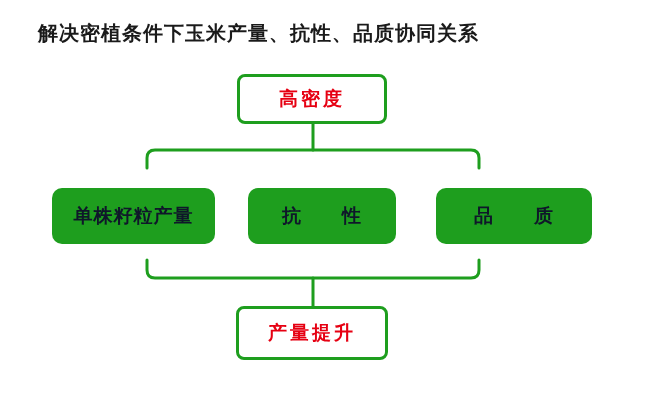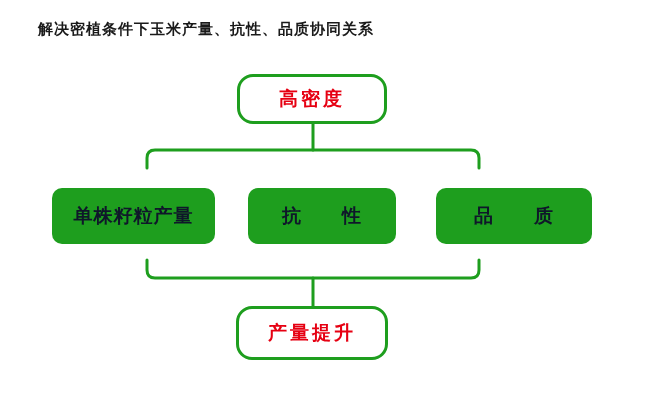--- a/index.html
+++ b/index.html
@@ -18,21 +18,21 @@
     width:650px;
     height:408px;
     background:#ffffff;
     overflow:hidden;
     box-shadow:0 1px 3px rgba(0,0,0,.15);
   }
   .title{
     position:absolute;
     left:38px;
     top:20px;
-    font-size:15px;
+    font-size:20px;
     font-weight:bold;
     color:var(--title);
     letter-spacing:1px;
     white-space:nowrap;
     text-align:center;
   }
   .connector-svg{
     position:absolute;
     left:0;top:0;
     width:650px;height:408px;
@@ -48,21 +48,21 @@
     position:absolute;
     display:flex;
     align-items:center;
     justify-content:center;
     font-weight:bold;
     white-space:pre;
   }
   .node.outline{
     background:#ffffff;
     border:3px solid var(--green);
-    border-radius:16px;
+    border-radius:8px;
     color:var(--red);
     font-size:19px;
     letter-spacing:3px;
   }
   .node.solid{
     background:var(--green);
     border-radius:10px;
     color:#0f172a;
     font-size:19px;
     letter-spacing:1px;

